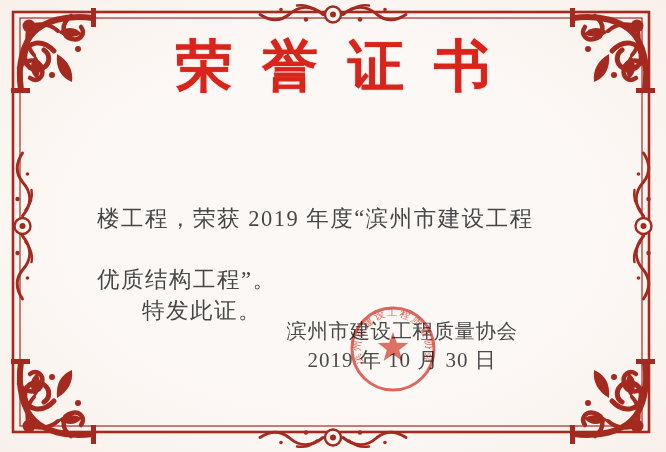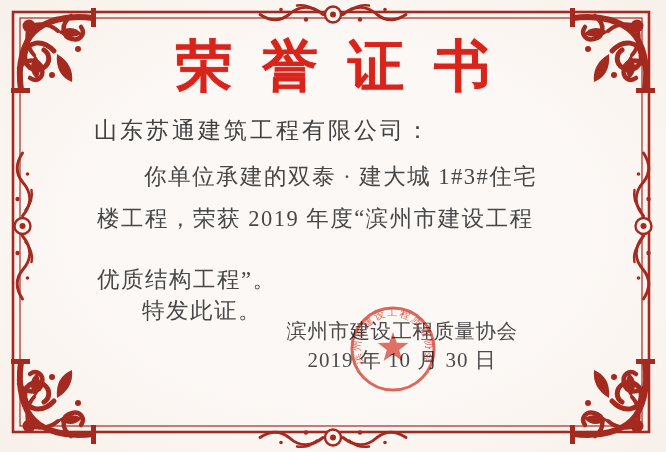--- a/index.html
+++ b/index.html
@@ -85,22 +85,20 @@
 
   <use href="#edgeorn" transform="translate(333,14.5)"></use>
   <use href="#edgeorn" transform="translate(333,437.5) scale(1,-1)"></use>
   <use href="#edgeorn" transform="translate(22.5,226) rotate(90)"></use>
   <use href="#edgeorn" transform="translate(643.5,226) rotate(-90)"></use>
 </svg>
 
 <div class="content">
   <h1 class="title">荣誉证书</h1>
 
-  <div class="bodyline recipient">山东苏通建筑工程有限公司：</div>
-  <div class="bodyline line1">你单位承建的双泰 · 建大城 1#3#住宅</div>
   <div class="bodyline line2">楼工程，荣获 2019 年度“滨州市建设工程</div>
   <div class="bodyline line3">优质结构工程”。</div>
   <div class="bodyline line4">特发此证。</div>
 
   <div class="footer">
     <div class="issuer">滨州市建设工程质量协会</div>
     <div class="date">2019 年 10 月 30 日</div>
   </div>
 
   <svg class="seal" viewBox="0 0 96 96" xmlns="http://www.w3.org/2000/svg">

